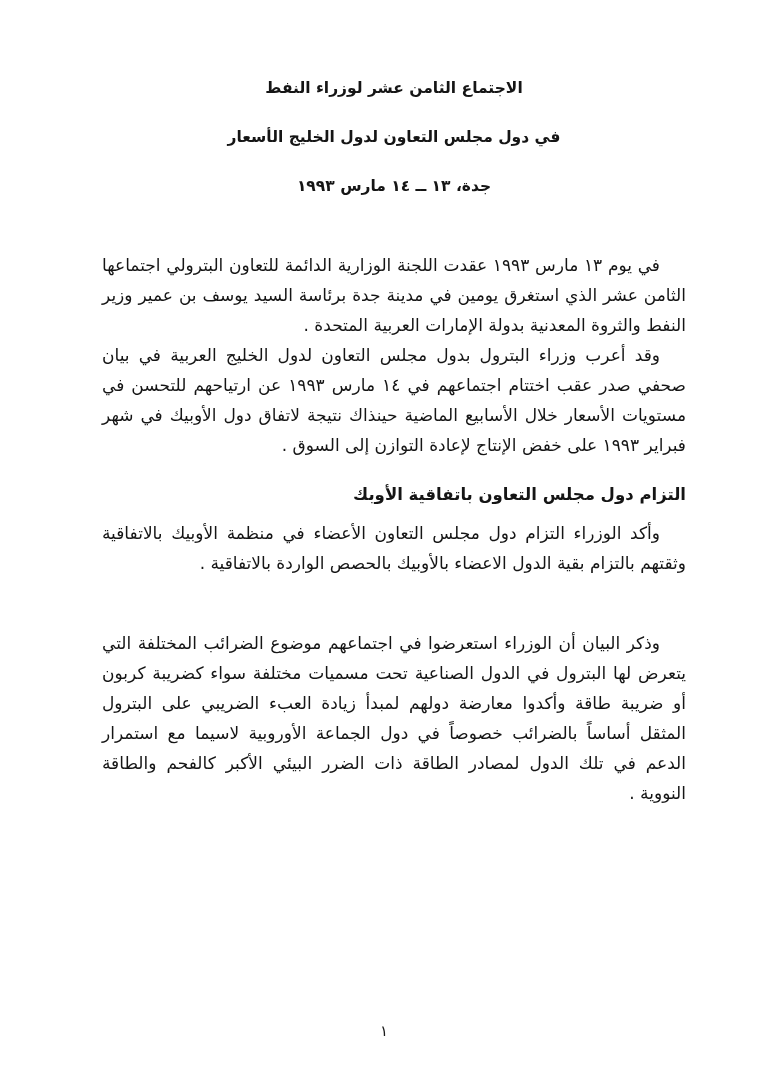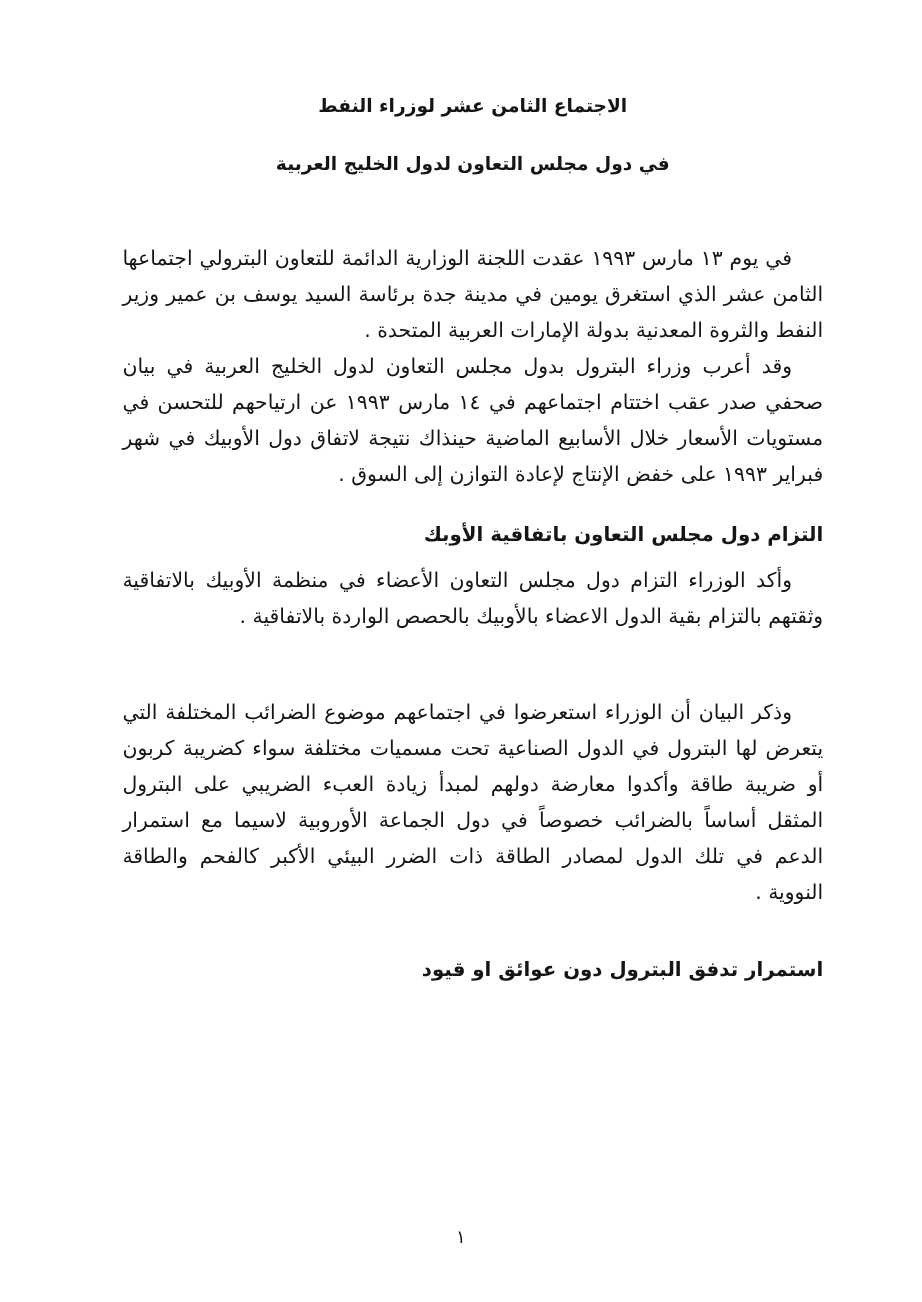--- a/index.html
+++ b/index.html
@@ -59,39 +59,39 @@
     color: #1a1a1a;
   }
 </style>
 </head>
 <body>
 
 <div class="page">
 
   <div class="title-block">
     <div class="title-line">الاجتماع الثامن عشر لوزراء النفط</div>
-    <div class="title-line">في دول مجلس التعاون لدول الخليج العربية</div>
+    <div class="title-line">في دول مجلس التعاون لدول الخليج الأسعار</div>
+    <div class="title-line">جدة، ١٣ ــ ١٤ مارس ١٩٩٣</div>
   </div>
 
   <div class="body-block">
 
     <p class="para">في يوم ١٣ مارس ١٩٩٣ عقدت اللجنة الوزارية الدائمة للتعاون البترولي اجتماعها الثامن عشر الذي استغرق يومين في مدينة جدة برئاسة السيد يوسف بن عمير وزير النفط والثروة المعدنية بدولة الإمارات العربية المتحدة .</p>
 
     <p class="para">وقد أعرب وزراء البترول بدول مجلس التعاون لدول الخليج العربية في بيان صحفي صدر عقب اختتام اجتماعهم في ١٤ مارس ١٩٩٣ عن ارتياحهم للتحسن في مستويات الأسعار خلال الأسابيع الماضية حينذاك نتيجة لاتفاق دول الأوبيك في شهر فبراير ١٩٩٣ على خفض الإنتاج لإعادة التوازن إلى السوق .</p>
 
     <div class="section-heading">التزام دول مجلس التعاون باتفاقية الأوبك</div>
 
     <p class="para">وأكد الوزراء التزام دول مجلس التعاون الأعضاء في منظمة الأوبيك بالاتفاقية وثقتهم بالتزام بقية الدول الاعضاء بالأوبيك بالحصص الواردة بالاتفاقية .</p>
 
     <div class="gap-large"></div>
 
     <p class="para">وذكر البيان أن الوزراء استعرضوا في اجتماعهم موضوع الضرائب المختلفة التي يتعرض لها البترول في الدول الصناعية تحت مسميات مختلفة سواء كضريبة كربون أو ضريبة طاقة وأكدوا معارضة دولهم لمبدأ زيادة العبء الضريبي على البترول المثقل أساساً بالضرائب خصوصاً في دول الجماعة الأوروبية لاسيما مع استمرار الدعم في تلك الدول لمصادر الطاقة ذات الضرر البيئي الأكبر كالفحم والطاقة النووية .</p>
 
     <div class="gap-medium"></div>
 
-    <div class="section-heading">استمرار تدفق البترول دون عوائق او قيود</div>
 
 
   </div>
 
 </div>
 
 <div class="page-number">١</div>
 
 </body></html>

